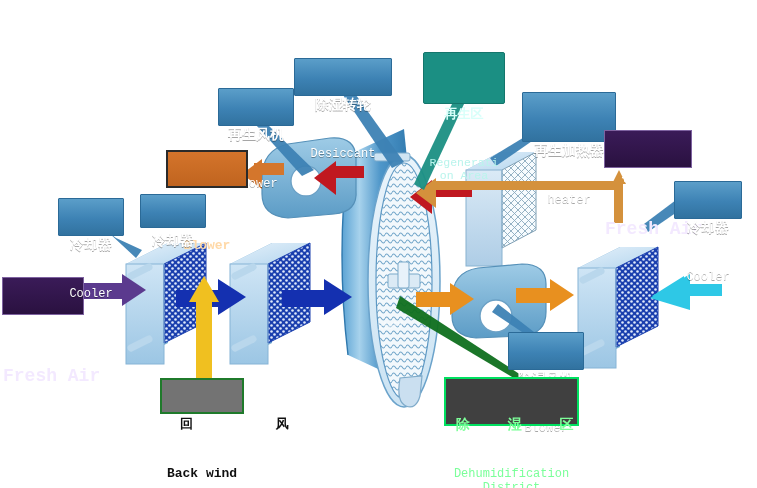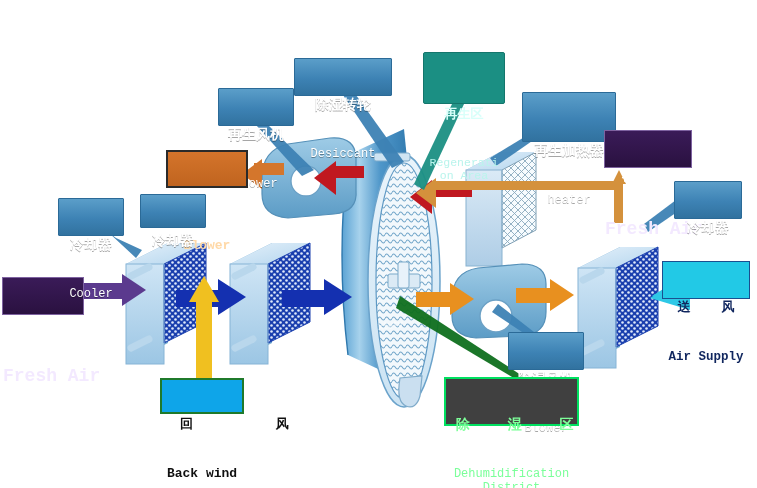--- a/index.html
+++ b/index.html
@@ -80,21 +80,21 @@
   .cyan{
     background:#22c9e6;
     border:1px solid #1a4f8f;
     color:#10265e;
   }
   .cyan .cn{font-size:13px;letter-spacing:8px;padding-left:8px;}
   .cyan .en{font-size:12.5px;font-weight:bold;}
 
   
   .yellow{
-    background:#0ea5e9;
+    background:#737373;
     border:2px solid #1f7a2b;
     color:#101010;
   }
   .yellow .cn{font-size:13px;letter-spacing:18px;padding-left:18px;}
   .yellow .en{font-size:13px;font-weight:bold;}
 
   
   #title{
     position:absolute;
     left:0; top:224px;
@@ -374,19 +374,15 @@
     <span class="cn">除湿风机</span>
     <span class="en">Blower</span>
   </div>
 
   <div class="lbl green" style="left:444px;top:377px;width:135px;height:49px;padding-top:2px;">
     <span class="cn">除  湿  区</span>
     <span class="en">Dehumidification
 District</span>
   </div>
 
-  <div class="lbl cyan" style="left:662px;top:261px;width:88px;height:38px;padding-top:2px;">
-    <span class="cn">送  风</span>
-    <span class="en">Air Supply</span>
-  </div>
 
 
 </div>
 
 </body></html>

